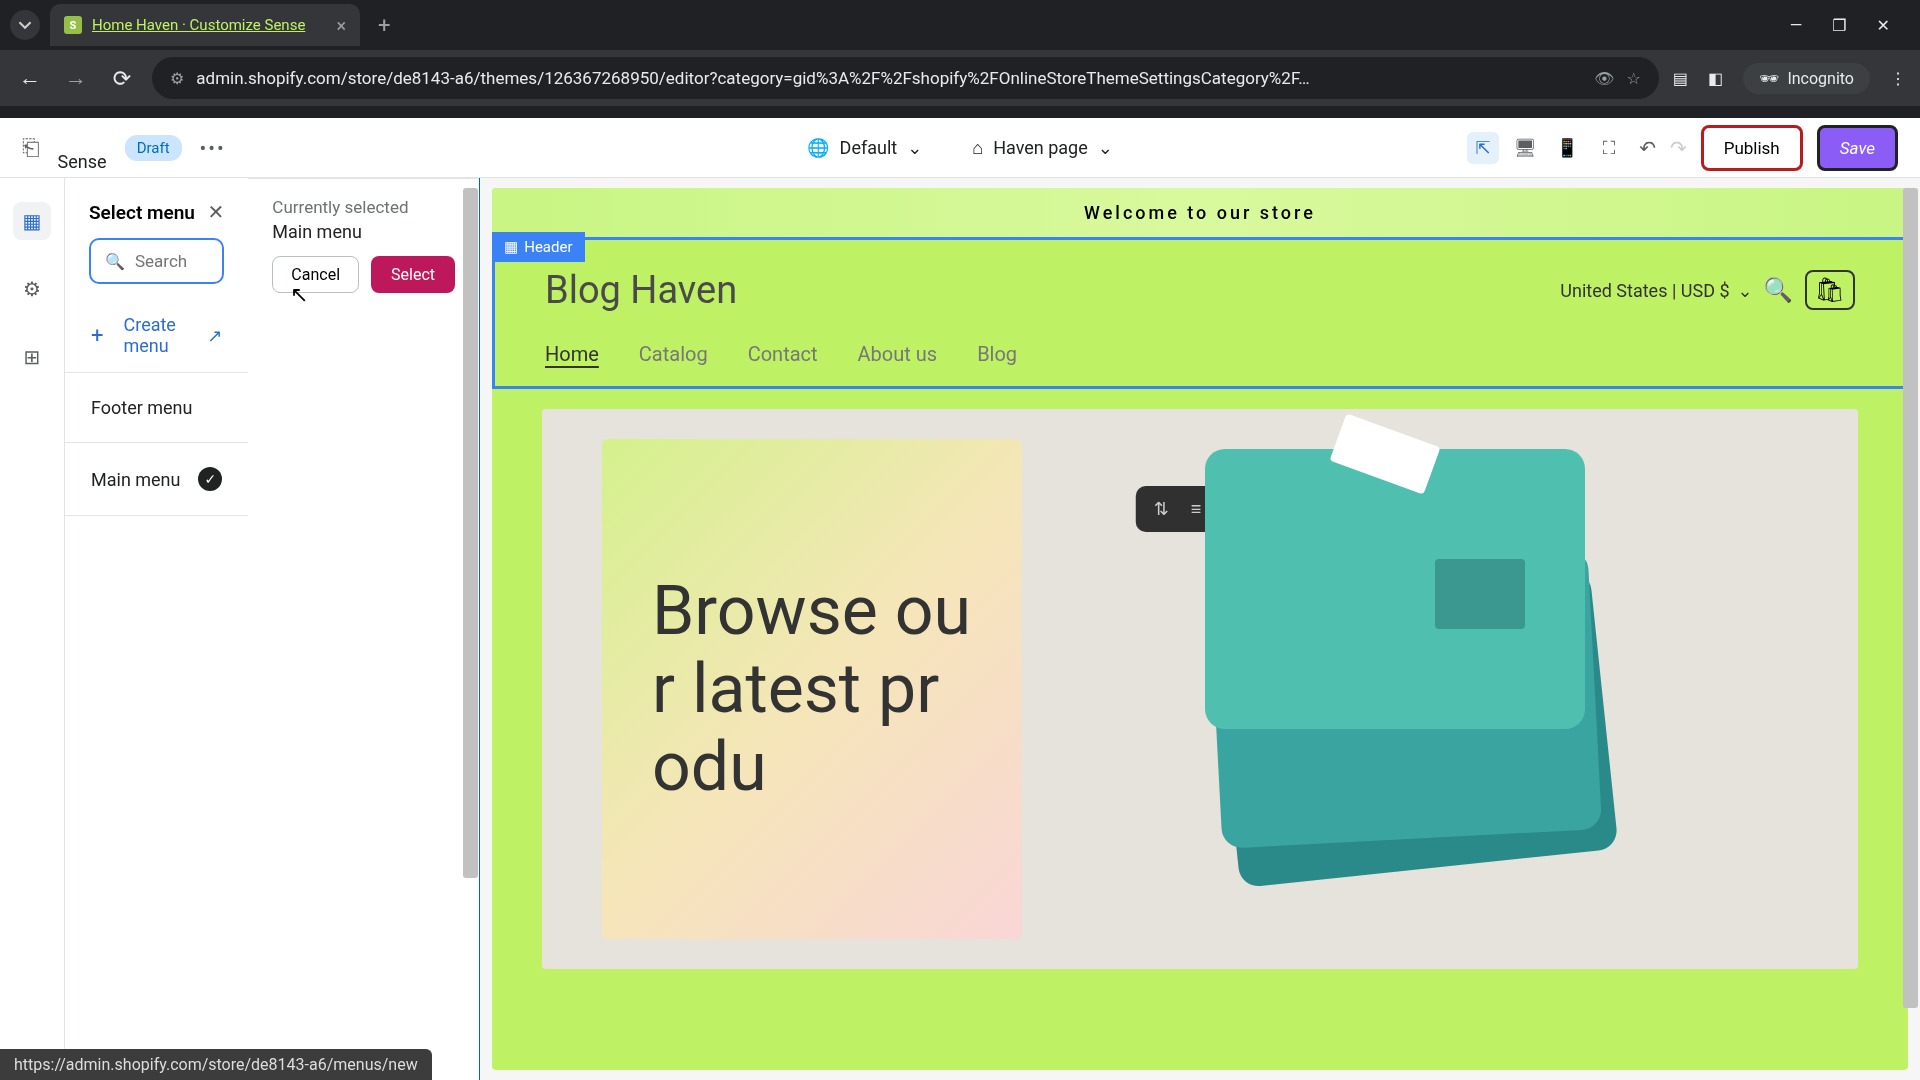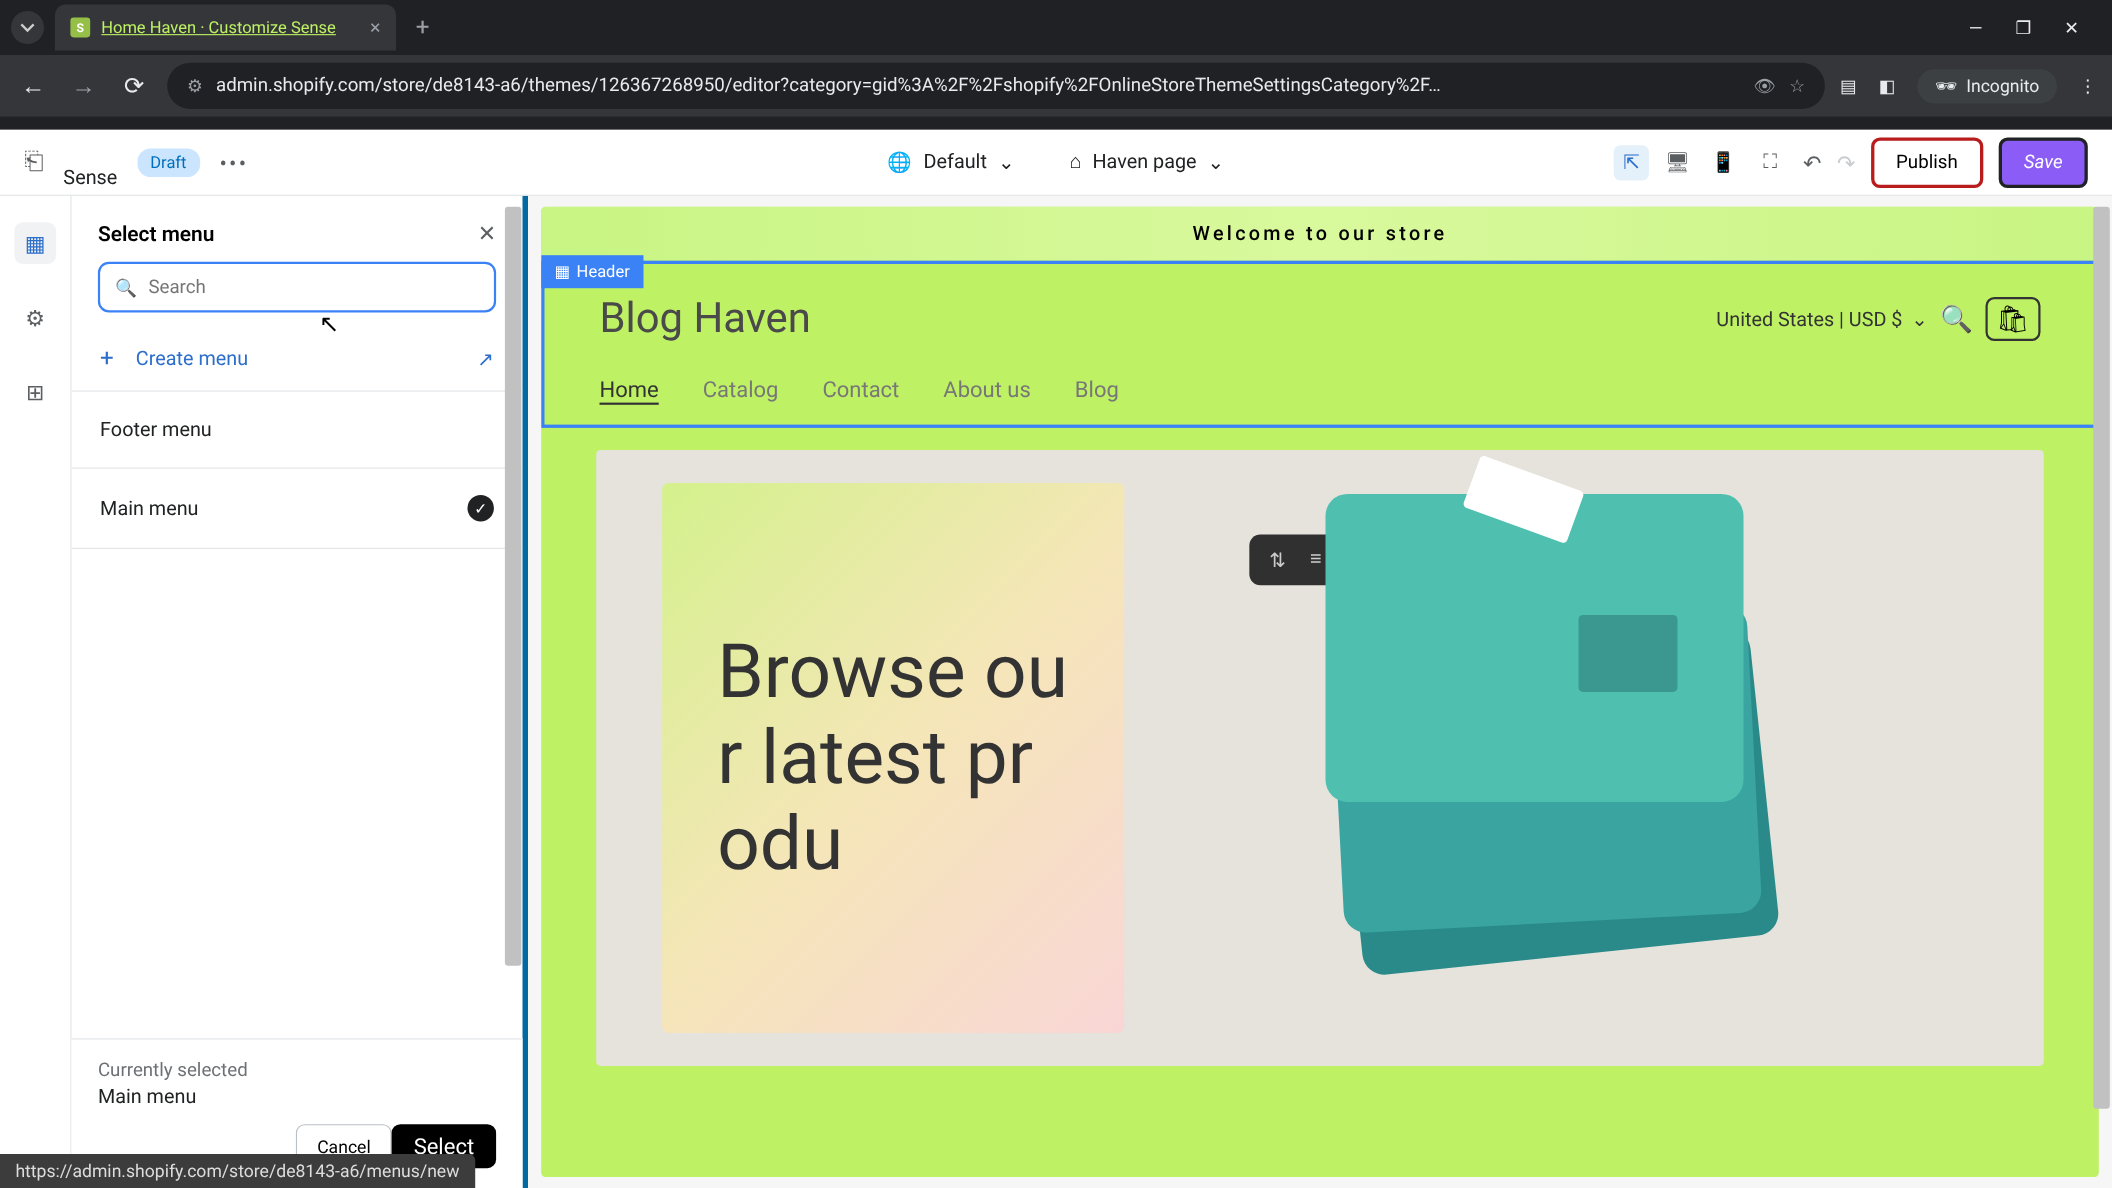--- a/index.html
+++ b/index.html
@@ -39,40 +39,40 @@
 .device-icons span.active { background:#e4f1fb; color:#2c6ecb; }
 .btn { padding:10px 20px; border-radius:8px; font-size:17px; border:3px solid #b91c1c; background:#fff; }
 .btn-save { background:#8b5cf6; color:#fff; border-color:#202223;font-style:italic; }
 
 
 .app-body { flex:1; display:flex; overflow:hidden; }
 .icon-rail { width:65px; border-right:1px solid #e1e3e5; display:flex; flex-direction:column; align-items:center; padding-top:24px; gap:30px; }
 .icon-rail span { width:38px; height:38px; display:flex; align-items:center; justify-content:center; font-size:20px; color:#5c5f62; border-radius:8px; }
 .icon-rail span.active { background:#f1f2f3; color:#2c6ecb; }
 
-.side-panel { width:415px; border-right:5px solid #0369a1; display:flex; flex-direction:column; position:relative; }
+.side-panel { width:415px; border-right:1px solid #0369a1; display:flex; flex-direction:row; position:relative; }
 .panel-scroll { flex:1; overflow:hidden; }
 .panel-header { display:flex; align-items:center; justify-content:space-between; padding:22px 24px 14px; }
 .panel-header h2 { font-size:19px; font-weight:600; }
 .panel-header .close { font-size:20px; color:#5c5f62; }
 .search-wrap { padding:0 24px 14px; }
 .search-box { border:2px solid #3b82f6; border-radius:10px; height:46px; display:flex; align-items:center; padding:0 14px; gap:10px; color:#6d7175; }
 .search-box input { border:none; outline:none; font-size:17px; flex:1; background:transparent; }
 .create-row { display:flex; align-items:center; padding:16px 26px; gap:20px; color:#2c6ecb; font-size:18px; border-bottom:1px solid #e1e3e5; position:relative; }
 .create-row .plus { color:#2c6ecb; font-weight:400; font-size:22px; }
 .create-row .ext { margin-left:auto; color:#2c6ecb; font-size:18px; }
 .menu-item { padding:24px 26px; font-size:18px; color:#202223; border-bottom:1px solid #e1e3e5; display:flex; align-items:center; justify-content:space-between; }
 .menu-item .check { width:24px; height:24px; background:#202223; border-radius:50%; display:flex; align-items:center; justify-content:center; color:#fff; font-size:14px; }
 
 .panel-footer { border-top:1px solid #e1e3e5; padding:18px 24px; background:#fff; }
 .currently { font-size:17px; color:#6d7175; margin-bottom:4px; }
 .current-val { font-size:18px; color:#202223; margin-bottom:14px; }
-.footer-btns { display:flex; justify-content:flex-end; }
+.footer-btns { display:flex; gap:12px; justify-content:flex-end; }
 .btn-cancel { padding:8px 18px; border:1px solid #babfc3; border-radius:8px; background:#fff; font-size:16px; }
-.btn-select { padding:8px 20px; border-radius:8px; background:#000000; color:#fff; font-size:20px; border:none; }
+.btn-select { padding:8px 20px; border-radius:8px; background:#be185d; color:#fff; font-size:16px; border:none; }
 
 
 .canvas { flex:1; background:#f6f6f7; padding:10px 12px; overflow:hidden; position:relative; }
 .preview { background:#bef264; height:100%; border-radius:4px; overflow:hidden; position:relative; }
 .announce { background:linear-gradient(90deg,#c8f583,#d9f99d,#c8f583); text-align:center; padding:14px; font-size:18px; letter-spacing:3px; font-weight:500; }
 .header-tag { position:absolute; top:44px; left:0; background:#3b82f6; color:#fff; font-size:15px; padding:6px 12px; display:flex; align-items:center; gap:6px; z-index:2; }
 .store-header { border:3px solid #3b82f6; padding:28px 50px 20px; }
 .store-top { display:flex; align-items:center; justify-content:space-between; }
 .store-name { font-size:38px; color:#4a4a4a; font-weight:400; }
 .store-right { display:flex; align-items:center; gap:11px; }

